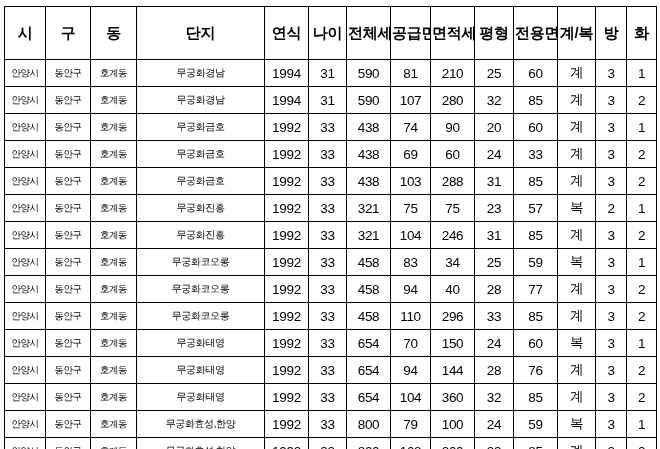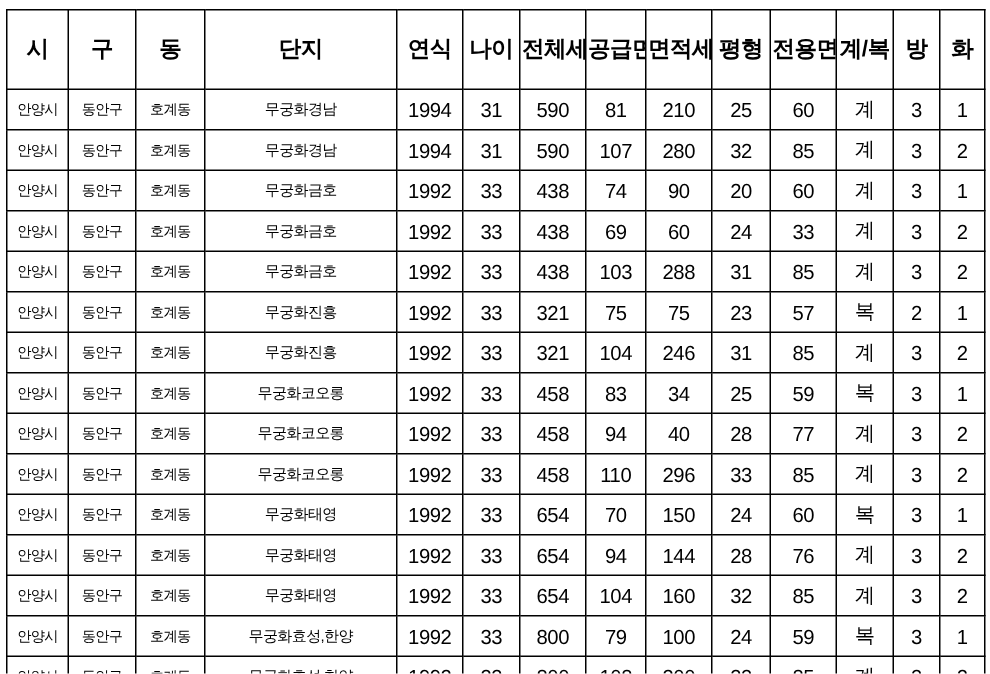--- a/index.html
+++ b/index.html
@@ -313,21 +313,21 @@
         </tr>
         <tr>
           <td class="small">안양시</td>
           <td class="small">동안구</td>
           <td class="small">호계동</td>
           <td class="name">무궁화태영</td>
           <td>1992</td>
           <td>33</td>
           <td>654</td>
           <td>104</td>
-          <td>160</td>
+          <td>360</td>
           <td>32</td>
           <td>85</td>
           <td>계</td>
           <td>3</td>
           <td>2</td>
         </tr>
         <tr>
           <td class="small">안양시</td>
           <td class="small">동안구</td>
           <td class="small">호계동</td>

